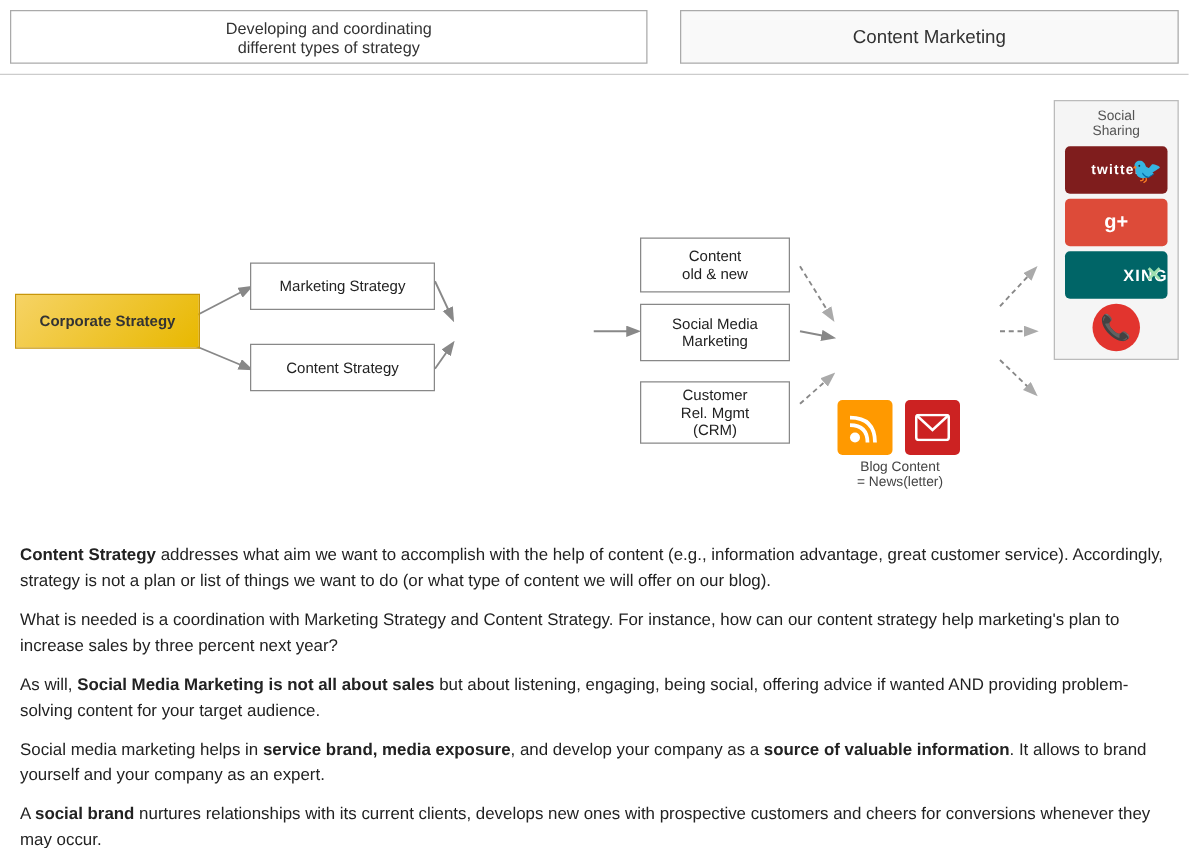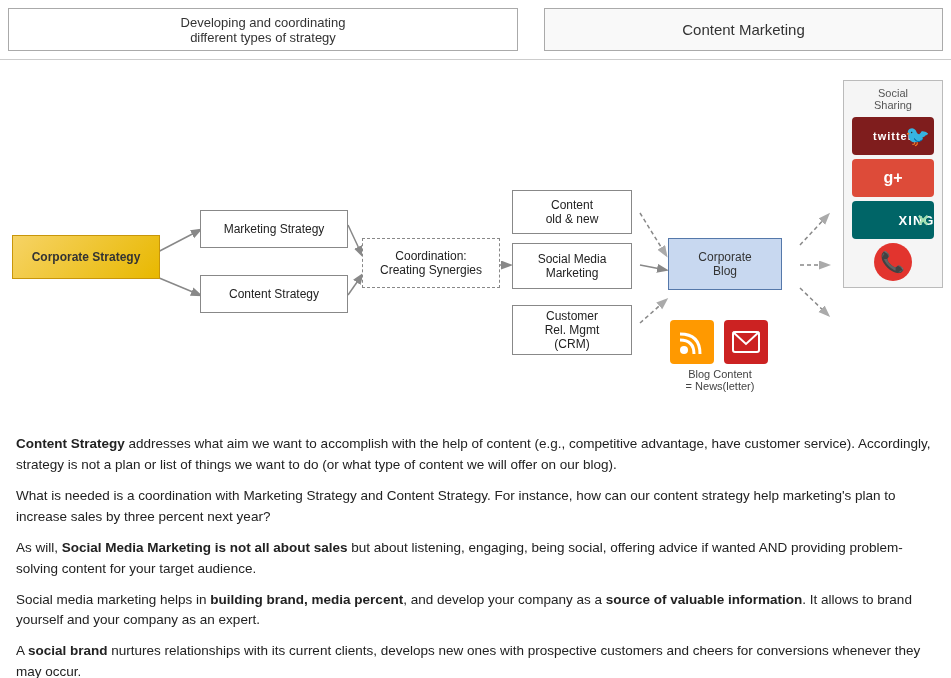--- a/index.html
+++ b/index.html
@@ -219,45 +219,37 @@
   </div>
 
   <div class="diag-box diag-box-white" style="left:200px;top:150px;width:148px;height:38px;">
     <span>Marketing Strategy</span>
   </div>
 
   <div class="diag-box diag-box-white" style="left:200px;top:215px;width:148px;height:38px;">
     <span>Content Strategy</span>
   </div>
 
-  <div class="diag-box diag-box-dotted" style="left:362px;top:178px;width:138px;height:50px;text-align:center;">
-    <span style="white-space:pre-line;font-size:12px;">Coordination:
-Creating Synergies</span>
-  </div>
 
   <div class="diag-box diag-box-white" style="left:512px;top:130px;width:120px;height:44px;">
     <span style="white-space:pre-line;">Content
 old &amp; new</span>
   </div>
 
   <div class="diag-box diag-box-white" style="left:512px;top:245px;width:120px;height:50px;">
     <span style="white-space:pre-line;">Customer
 Rel. Mgmt
 (CRM)</span>
   </div>
 
   <div class="diag-box diag-box-white" style="left:512px;top:183px;width:120px;height:46px;">
     <span style="white-space:pre-line;">Social Media
 Marketing</span>
   </div>
 
-  <div class="diag-box diag-box-blue" style="left:668px;top:178px;width:114px;height:52px;">
-    <span style="white-space:pre-line;">Corporate
-Blog</span>
-  </div>
 
   <div class="rss-icon-box" style="left:670px;top:260px;">
     <svg width="28" height="28" viewBox="0 0 28 28">
       <circle cx="6" cy="22" r="4" fill="#fff"></circle>
       <path d="M2 12 Q16 12 16 26" stroke="#fff" stroke-width="3" fill="none"></path>
       <path d="M2 6 Q22 6 22 26" stroke="#fff" stroke-width="3" fill="none"></path>
     </svg>
   </div>
 
   <div class="envelope-icon-box" style="left:724px;top:260px;">
@@ -295,27 +287,27 @@
       <div style="width:38px;height:38px;background:#e2342e;border-radius:50%;display:flex;align-items:center;justify-content:center;">
         <span style="font-size:20px;color:#fff;">📞</span>
       </div>
     </div>
   </div>
 </div>
 
 <div class="text-section">
   <p>
     <span class="bold">Content Strategy</span>
-    <span> addresses what aim we want to accomplish with the help of content (e.g., competitive advantage, have customer service). Accordingly, strategy is not a plan or list of things we want to do (or what type of content we will offer on our blog).</span>
+    <span> addresses what aim we want to accomplish with the help of content (e.g., information advantage, great customer service). Accordingly, strategy is not a plan or list of things we want to do (or what type of content we will offer on our blog).</span>
   </p>
   <p>
     <span>What is needed is a coordination with Marketing Strategy and Content Strategy. For instance, how can our content strategy help marketing's plan to increase sales by three percent next year?</span>
   </p>
   <p>
     <span>As will, </span><span class="bold">Social Media Marketing is not all about sales</span><span> but about listening, engaging, being social, offering advice if wanted AND providing problem-solving content for your target audience.</span>
   </p>
   <p>
-    <span>Social media marketing helps in </span><span class="bold">building brand, media percent</span><span>, and develop your company as a </span><span class="bold">source of valuable information</span><span>. It allows to brand yourself and your company as an expert.</span>
+    <span>Social media marketing helps in </span><span class="bold">service brand, media exposure</span><span>, and develop your company as a </span><span class="bold">source of valuable information</span><span>. It allows to brand yourself and your company as an expert.</span>
   </p>
   <p>
     <span>A </span><span class="bold">social brand</span><span> nurtures relationships with its current clients, develops new ones with prospective customers and cheers for conversions whenever they may occur.</span>
   </p>
 </div>
 
 </body></html>

